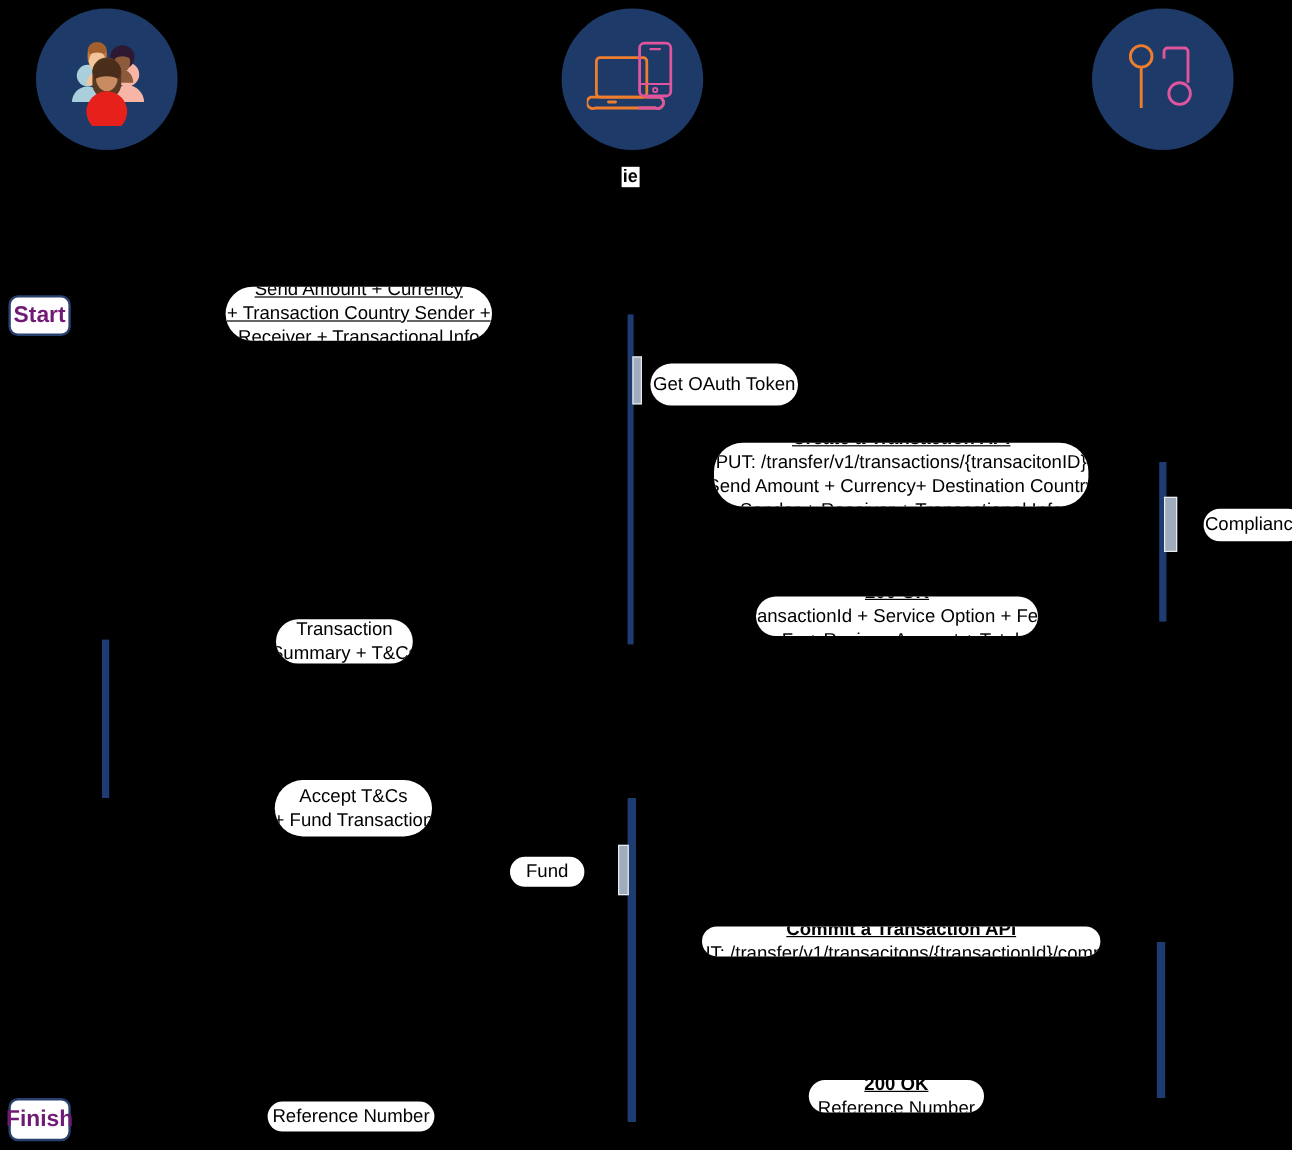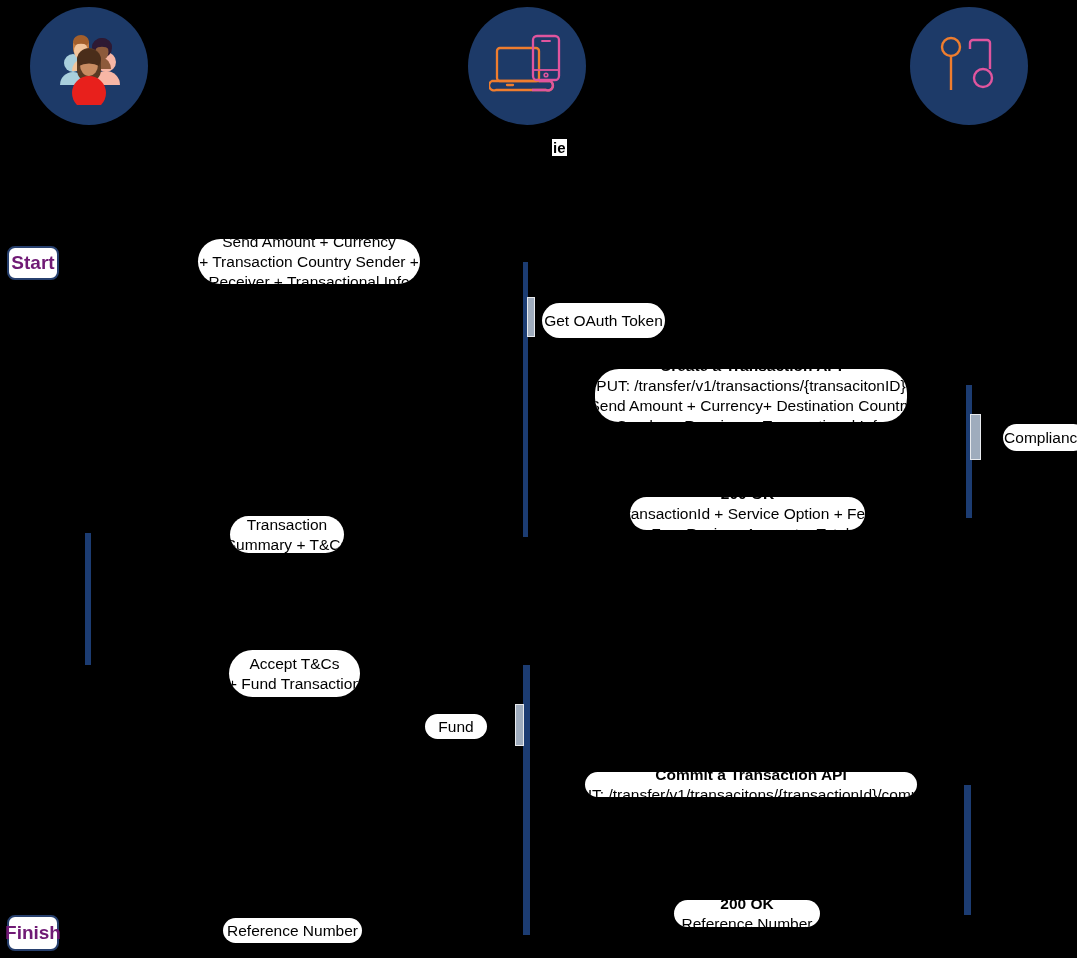--- a/index.html
+++ b/index.html
@@ -67,20 +67,21 @@
     overflow: hidden;
     display: flex;
     flex-direction: column;
     justify-content: center;
     align-items: center;
     padding: 0 10px;
   }
   .msg .title {
     font-weight: bold;
     white-space: nowrap;
+    text-decoration: underline;
   }
   .msg .line { white-space: nowrap; }
 
   
   .terminator {
     position: absolute;
     background: #ffffff;
     color: #701a75;
     border: 2px solid #27406e;
     border-radius: 8px;
@@ -144,40 +145,40 @@
     <span>
       <svg width="64" height="64" viewBox="0 0 64 64">
         <circle cx="14" cy="13" r="9" fill="none" stroke="#ef7d2e" stroke-width="2.4"></circle>
         <line x1="14" y1="22" x2="14" y2="56" stroke="#ef7d2e" stroke-width="2.4"></line>
         <path d="M33 15 v-6 a3 3 0 0 1 3 -3 h14 a3 3 0 0 1 3 3 v26" fill="none" stroke="#e0559e" stroke-width="2.4"></path>
         <circle cx="46" cy="44" r="9" fill="none" stroke="#e0559e" stroke-width="2.4"></circle>
       </svg>
     </span>
   </div>
 
-  <div class="actor-label" style="left:518px; top:139px;margin-left:34px;">ie</div>
+  <div class="actor-label" style="left:518px; top:139px;">ie</div>
 
   <div class="lifeline" style="left:85px; top:533px; width:6px; height:132px;"></div>
 
   <div class="lifeline" style="left:523px; top:262px; width:5px; height:275px;"></div>
 
   <div class="lifeline" style="left:523px; top:665px; width:7px; height:270px;"></div>
 
   <div class="lifeline" style="left:966px; top:385px; width:6px; height:133px;"></div>
 
   <div class="lifeline" style="left:964px; top:785px; width:7px; height:130px;"></div>
 
   <div class="activation" style="left:527px; top:297px; width:8px; height:40px;"></div>
   <div class="activation" style="left:970px; top:414px; width:11px; height:46px;"></div>
   <div class="activation" style="left:515px; top:704px; width:9px; height:42px;"></div>
 
   <div class="terminator" style="left:7px; top:246px; width:52px; height:34px;">Start</div>
   <div class="terminator" style="left:7px; top:915px; width:52px; height:36px;">Finish</div>
 
-  <div class="msg" style="left:198px; top:239px; width:222px; height:45px;">
+  <div class="msg" style="left:188px; top:239px; width:222px; height:45px;text-decoration:underline;">
     <div class="line">Send Amount + Currency</div>
     <div class="line">+ Transaction Country Sender +</div>
     <div class="line">Receiver + Transactional Info</div>
   </div>
 
   <div class="msg" style="left:542px; top:303px; width:123px; height:35px;">
     <div class="line">Get OAuth Token</div>
   </div>
 
   <div class="msg" style="left:595px; top:369px; width:312px; height:53px;align-items:center;">

